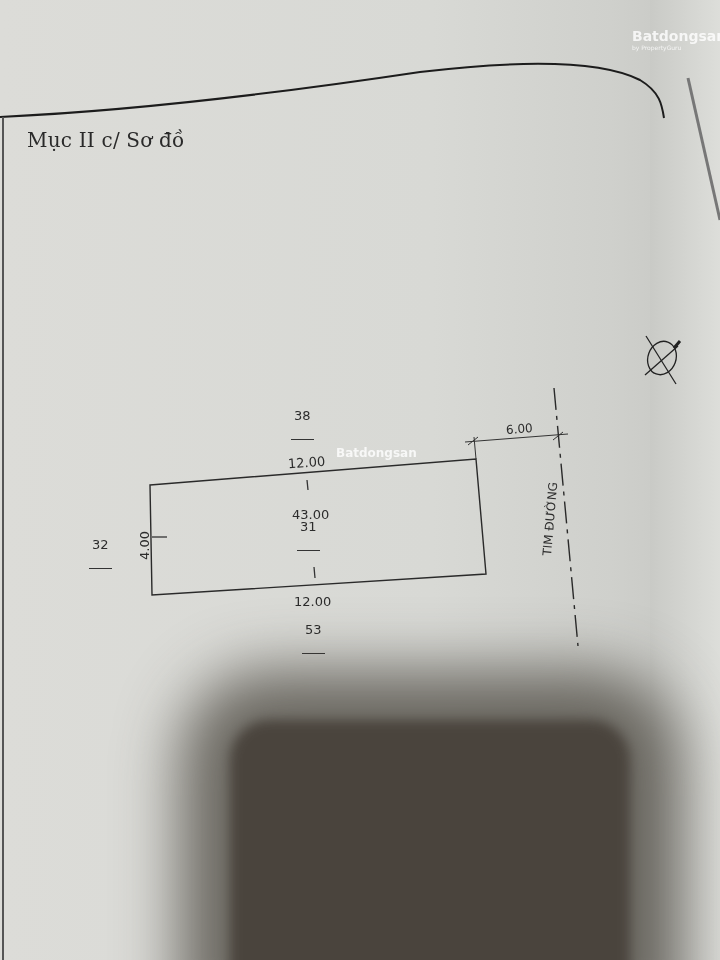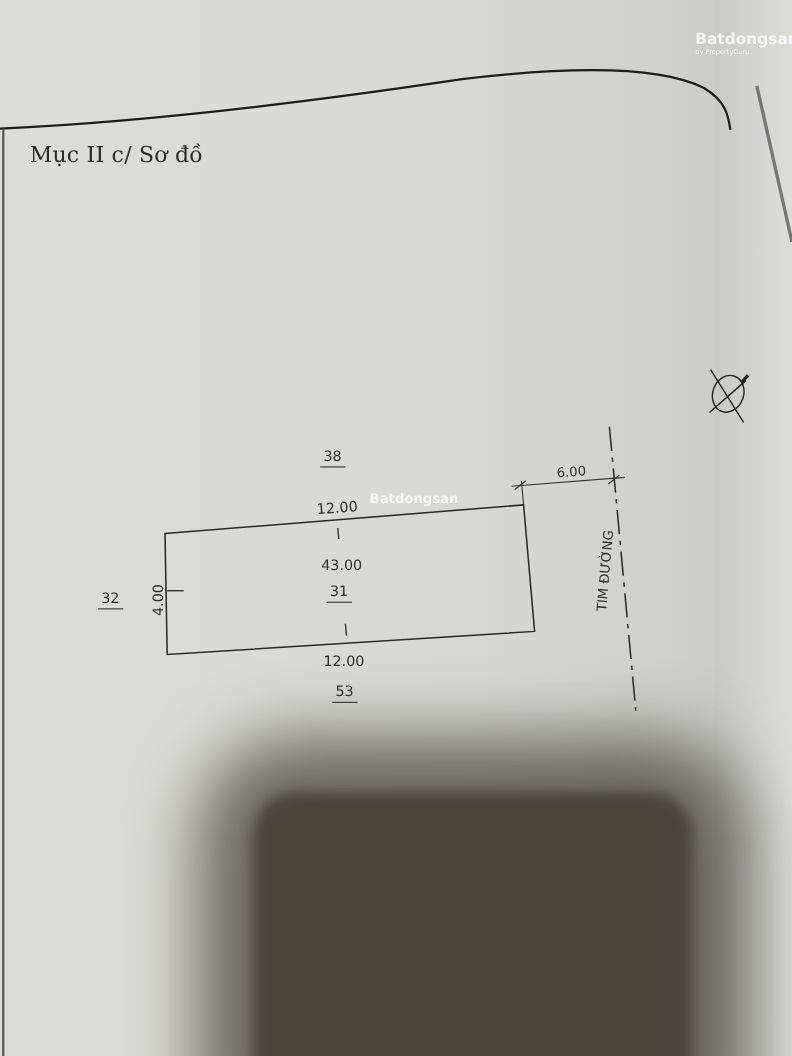--- a/index.html
+++ b/index.html
@@ -9,21 +9,21 @@
     background:linear-gradient(90deg,#dcdcd8 0%,#d8d9d5 60%,#cfd0cc 85%,#c4c5c1 100%);}
   .right-sheet{position:absolute;right:0;top:0;width:70px;height:960px;
     background:linear-gradient(90deg,#c9cac6,#dddeda);}
   .shadow{position:absolute;left:230px;top:720px;width:400px;height:260px;
     background:#4a443d;border-radius:40px 40px 0 0;
     box-shadow:0 0 60px 50px rgba(70,65,58,0.75);filter:blur(6px);}
   svg.draw{position:absolute;left:0;top:0;}
   .title{position:absolute;left:27px;top:128px;font-family:"DejaVu Serif",serif;
     font-size:20px;color:#2a2a2a;letter-spacing:0.2px;}
   .lbl{position:absolute;font-size:13px;color:#2c2c2c;}
-  .uline{border-bottom:1.3px solid #333;padding:0 3px 1px;}
+  .uline{border-bottom:1.3px solid #333;padding:0 3px 16px;}
   .vert{transform:rotate(-90deg);transform-origin:left top;white-space:nowrap;}
   .wm{position:absolute;color:rgba(255,255,255,0.8);font-size:14px;font-weight:bold;}
   .wm small{display:block;font-size:6px;font-weight:normal;}
 </style>
 </head>
 <body>
 
 <div class="page">
   <div class="right-sheet"></div>
 
@@ -56,21 +56,21 @@
   <div class="title">Mục II c/ Sơ đồ</div>
 
   <span class="lbl uline" style="left:291px;top:408px;">38</span>
   <span class="lbl uline" style="left:302px;top:622px;">53</span>
   <span class="lbl uline" style="left:89px;top:537px;">32</span>
 
   <span class="lbl" style="left:288px;top:455px;transform:rotate(-4deg);">12.00</span>
   <span class="lbl" style="left:294px;top:594px;">12.00</span>
   <span class="lbl vert" style="left:137px;top:560px;">4.00</span>
 
-  <span class="lbl uline" style="left:297px;top:519px;margin-top:12px;">31</span>
+  <span class="lbl uline" style="left:297px;top:519px;">31</span>
   <span class="lbl" style="left:292px;top:507px;">43.00</span>
 
   <span class="lbl" style="left:506px;top:422px;font-size:12px;transform:rotate(-4deg);">6.00</span>
   <span class="lbl vert" style="left:540px;top:555px;font-size:12px;transform:rotate(-85deg);">TIM ĐƯỜNG</span>
 
   <div class="wm" style="left:632px;top:28px;">
     <span>Batdongsan</span><small>by PropertyGuru</small>
   </div>
   <div class="wm" style="left:336px;top:446px;font-size:12px;">
     <span>Batdongsan</span>

